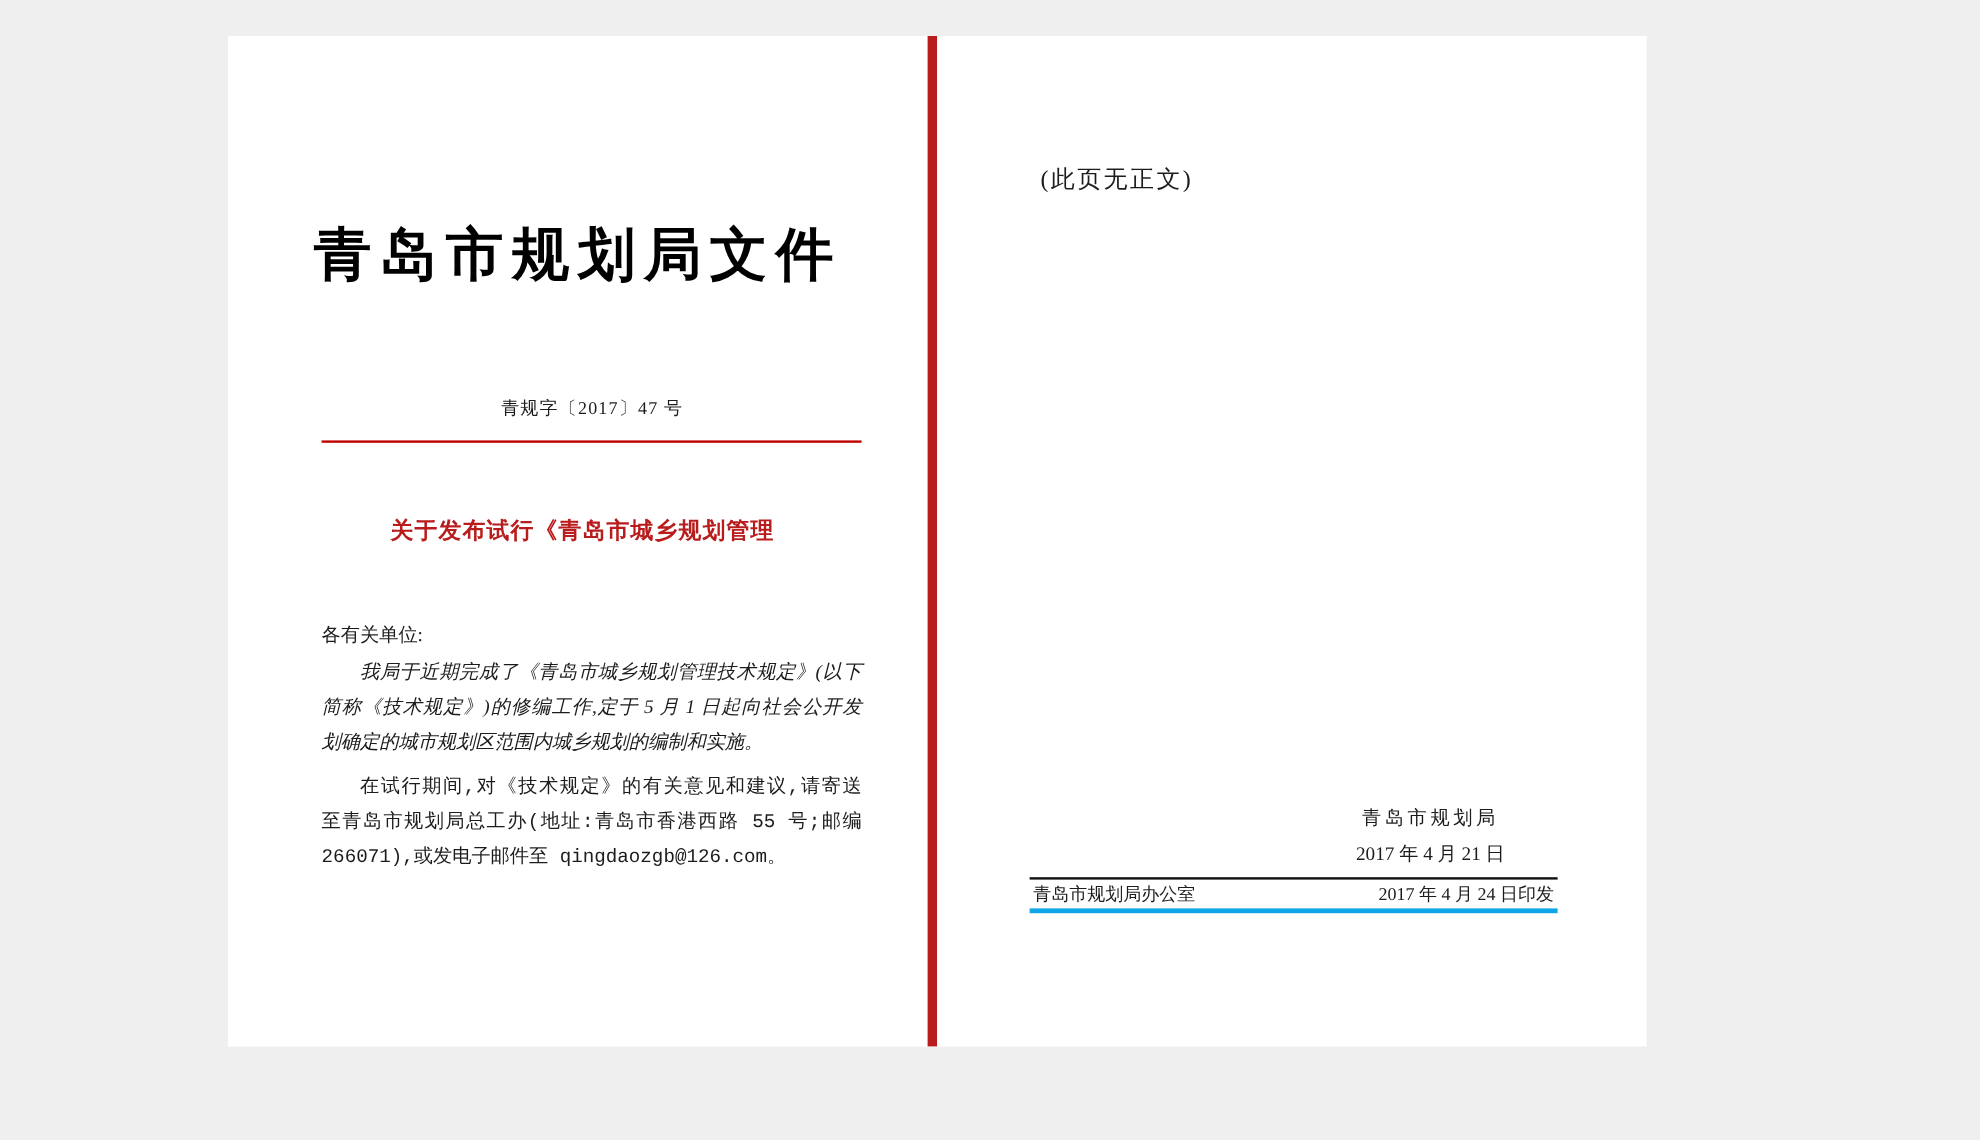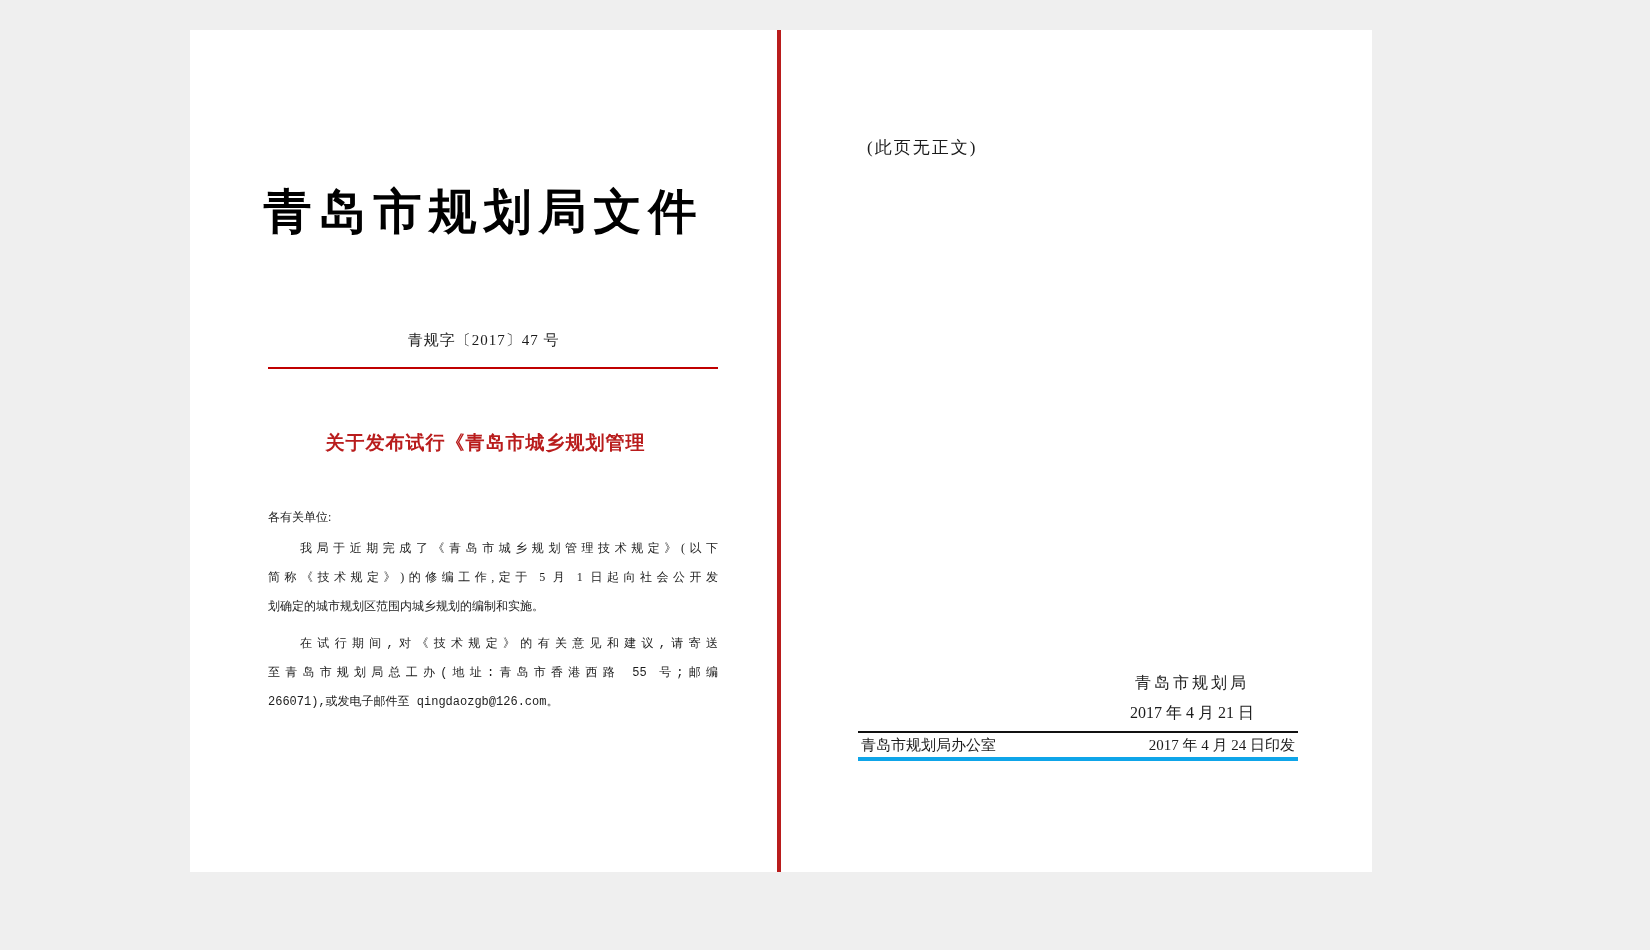--- a/index.html
+++ b/index.html
@@ -21,21 +21,21 @@
     background: #ffffff;
     display: flex;
   }
   .page {
     position: relative;
     width: 591px;
     height: 842px;
     box-sizing: border-box;
     background: #ffffff;
   }
-  .page-left { border-right: 4px solid #b91c1c; }
+  .page-left { border-right: 8px solid #b91c1c; }
 
   
   .doc-title {
     position: absolute;
     top: 150px;
     left: 0;
     width: 100%;
     text-align: center;
     font-size: 48px;
     font-weight: bold;
@@ -44,20 +44,21 @@
     white-space: nowrap;
   }
   .doc-number {
     position: absolute;
     top: 301px;
     left: 0;
     width: 100%;
     text-align: center;
     font-size: 15px;
     letter-spacing: 1px;
+    padding-left: 12px;
   }
   .red-rule {
     position: absolute;
     top: 337px;
     left: 78px;
     width: 450px;
     height: 2px;
     background: #c00000;
   }
   .subject {
@@ -69,37 +70,38 @@
     font-size: 19px;
     font-weight: bold;
     line-height: 30px;
     letter-spacing: 1px;
     color: #b91c1c;
   }
   .body-block {
     position: absolute;
     left: 78px;
     width: 450px;
-    font-size: 12px;
+    font-size: 16px;
     line-height: 29px;
+    margin-top: 12px;
   }
   .salutation { top: 473px; }
-  .para1 { top: 504px; }
+  .para1 { top: 504px; font-style: italic; }
   .para2 { top: 600px; font-family: Liberation Mono, monospace; }
   .attachment { top: 733px; padding-left: 44px; box-sizing: border-box; width: 480px; }
   .line { display: block; }
   .just { text-align: justify; text-align-last: justify; }
   .indent { text-indent: 32px; }
 
   
   .no-text-note {
     position: absolute;
     top: 106px;
     left: 86px;
-    font-size: 17px;
+    font-size: 20px;
     letter-spacing: 2px;
   }
   .signature-block {
     position: absolute;
     top: 638px;
     left: 280px;
     width: 262px;
     text-align: center;
     font-size: 16px;
     line-height: 30px;

